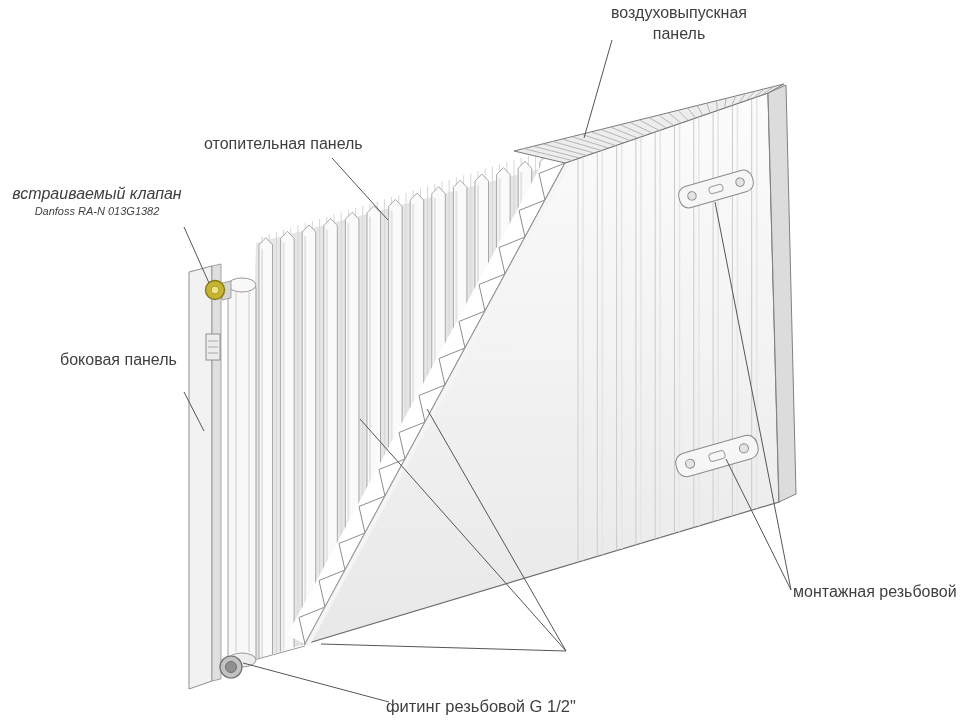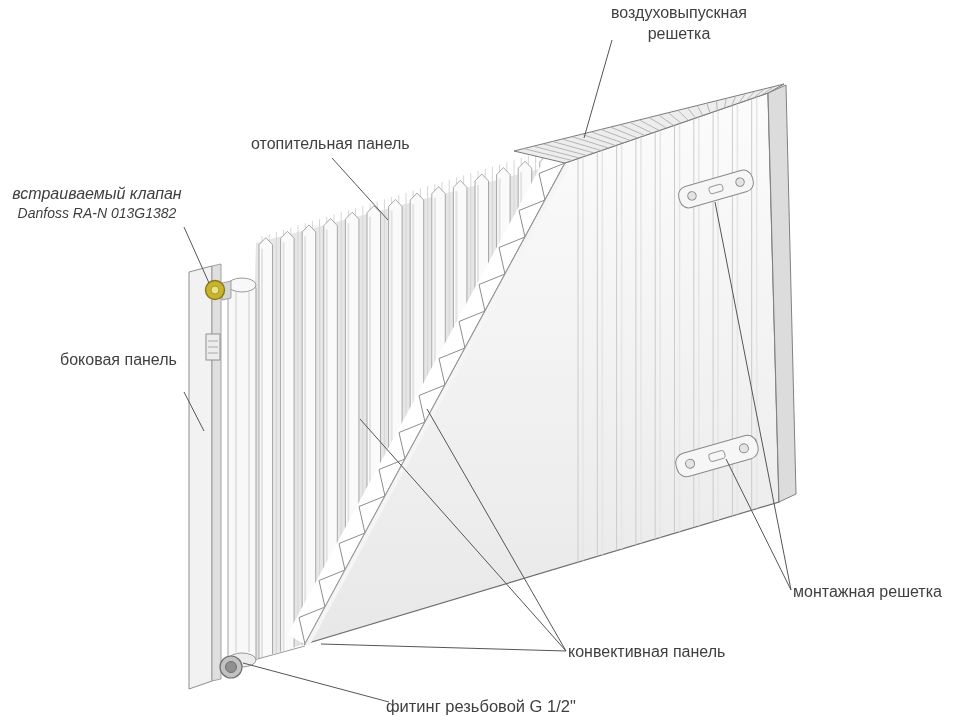--- a/index.html
+++ b/index.html
@@ -1,21 +1,21 @@
 <!DOCTYPE html>
 <html><head>
 <meta charset="utf-8">
 <style>
   html,body{margin:0;padding:0;background:#fff;}
   .stage{position:relative;width:970px;height:726px;background:#ffffff;overflow:hidden;
          font-family:"Liberation Sans",sans-serif;}
   svg{position:absolute;left:0;top:0;}
   .label{position:absolute;color:#3f3f3f;font-size:16px;line-height:1.32;white-space:nowrap;}
   .center{text-align:center;}
-  .sub{font-size:14px;}
+  .sub{font-size:11px;}
   .big{font-size:16.5px;}
 </style>
 </head>
 <body>
 
 <div class="stage">
 
   <svg id="diagram-svg" width="970" height="726" viewBox="0 0 970 726">
     <defs>
       <linearGradient id="fg" x1="0" y1="0" x2="0" y2="1">
@@ -231,31 +231,30 @@
       <line x1="791" y1="590" x2="715" y2="202"></line>
       <line x1="566" y1="651" x2="360" y2="419"></line>
       <line x1="566" y1="651" x2="427" y2="409"></line>
       <line x1="566" y1="651" x2="321" y2="644"></line>
       <line x1="389" y1="702" x2="243" y2="663"></line>
     </g>
   </svg>
 
   <div class="label center" style="left:604px;top:2px;width:150px;">
     <div>воздуховыпускная</div>
-    <div>решетка</div>
+    <div>панель</div>
   </div>
 
-  <div class="label" style="left:204px;top:133px;margin-left:47px;">отопительная панель</div>
+  <div class="label" style="left:204px;top:133px;">отопительная панель</div>
 
   <div class="label center" style="left:6px;top:183px;width:182px;font-style:italic;">
     <div>встраиваемый клапан</div>
     <div class="sub">Danfoss RA-N 013G1382</div>
   </div>
 
   <div class="label" style="left:60px;top:349px;">боковая панель</div>
 
-  <div class="label" style="left:793px;top:581px;">монтажная решетка</div>
-
-  <div class="label" style="left:568px;top:641px;">конвективная панель</div>
+  <div class="label" style="left:793px;top:581px;">монтажная резьбовой</div>
+
 
   <div class="label big" style="left:386px;top:696px;">фитинг резьбовой G 1/2"</div>
 
 </div>
 
 </body></html>

